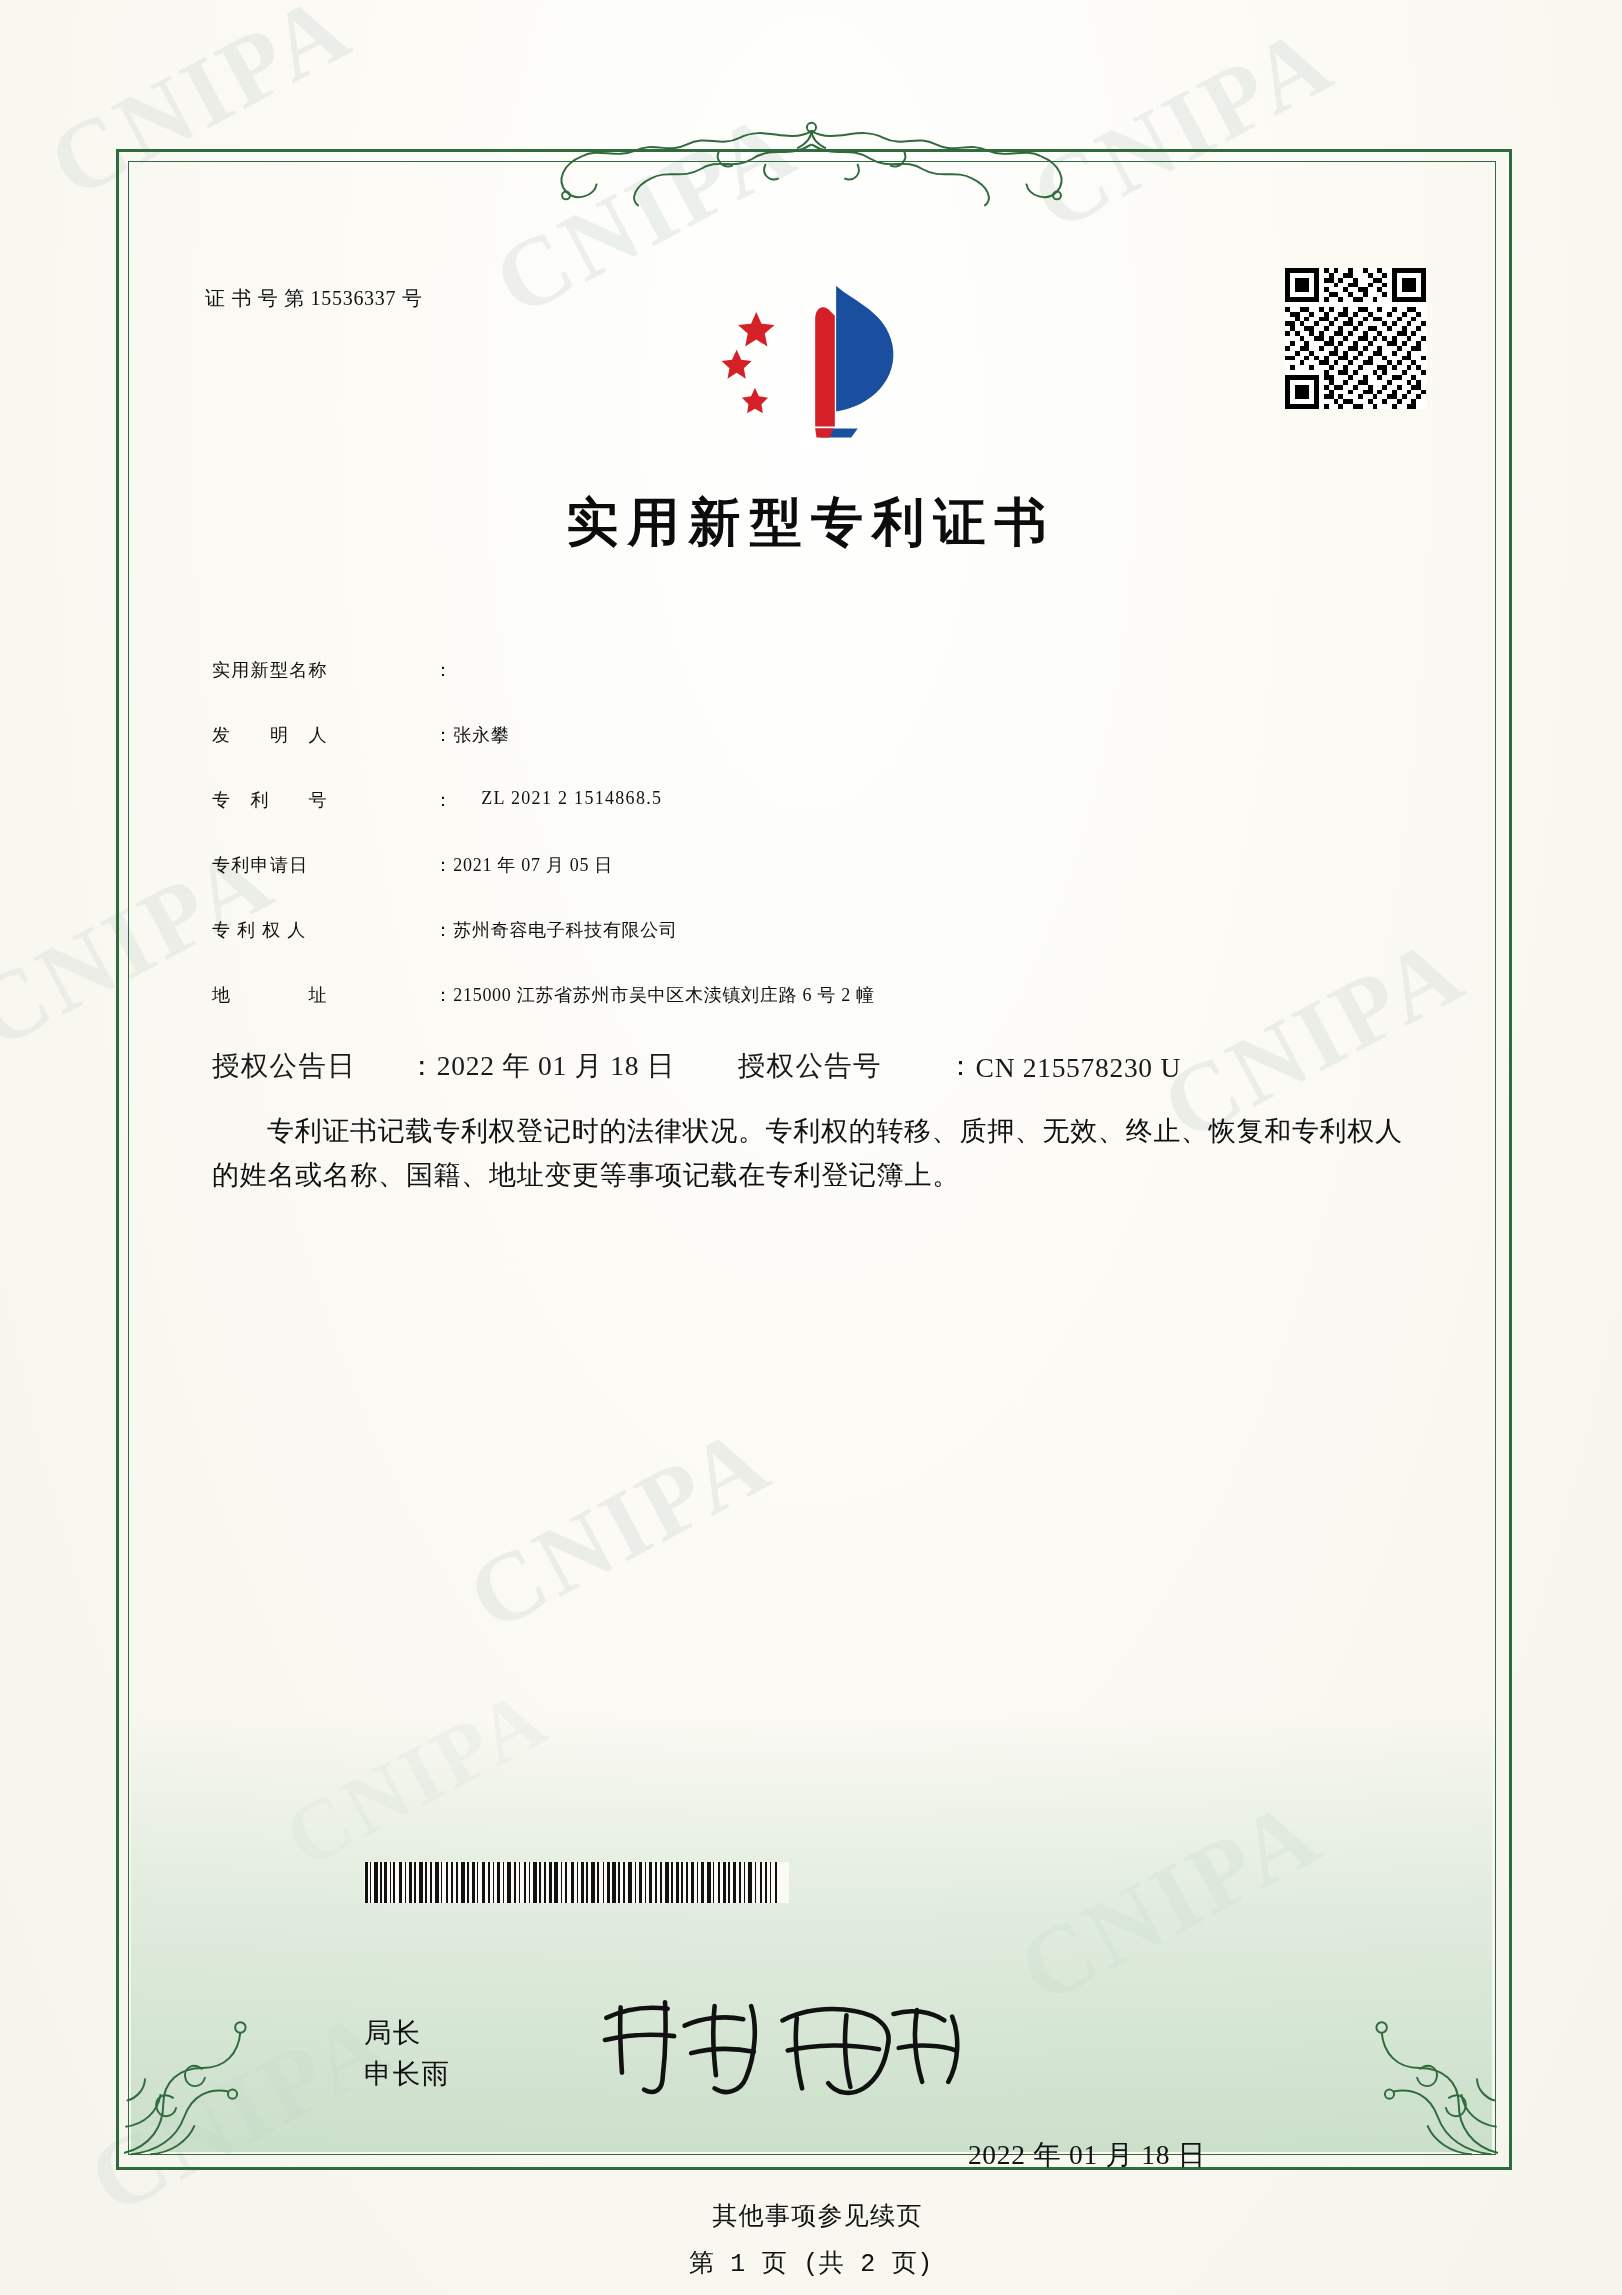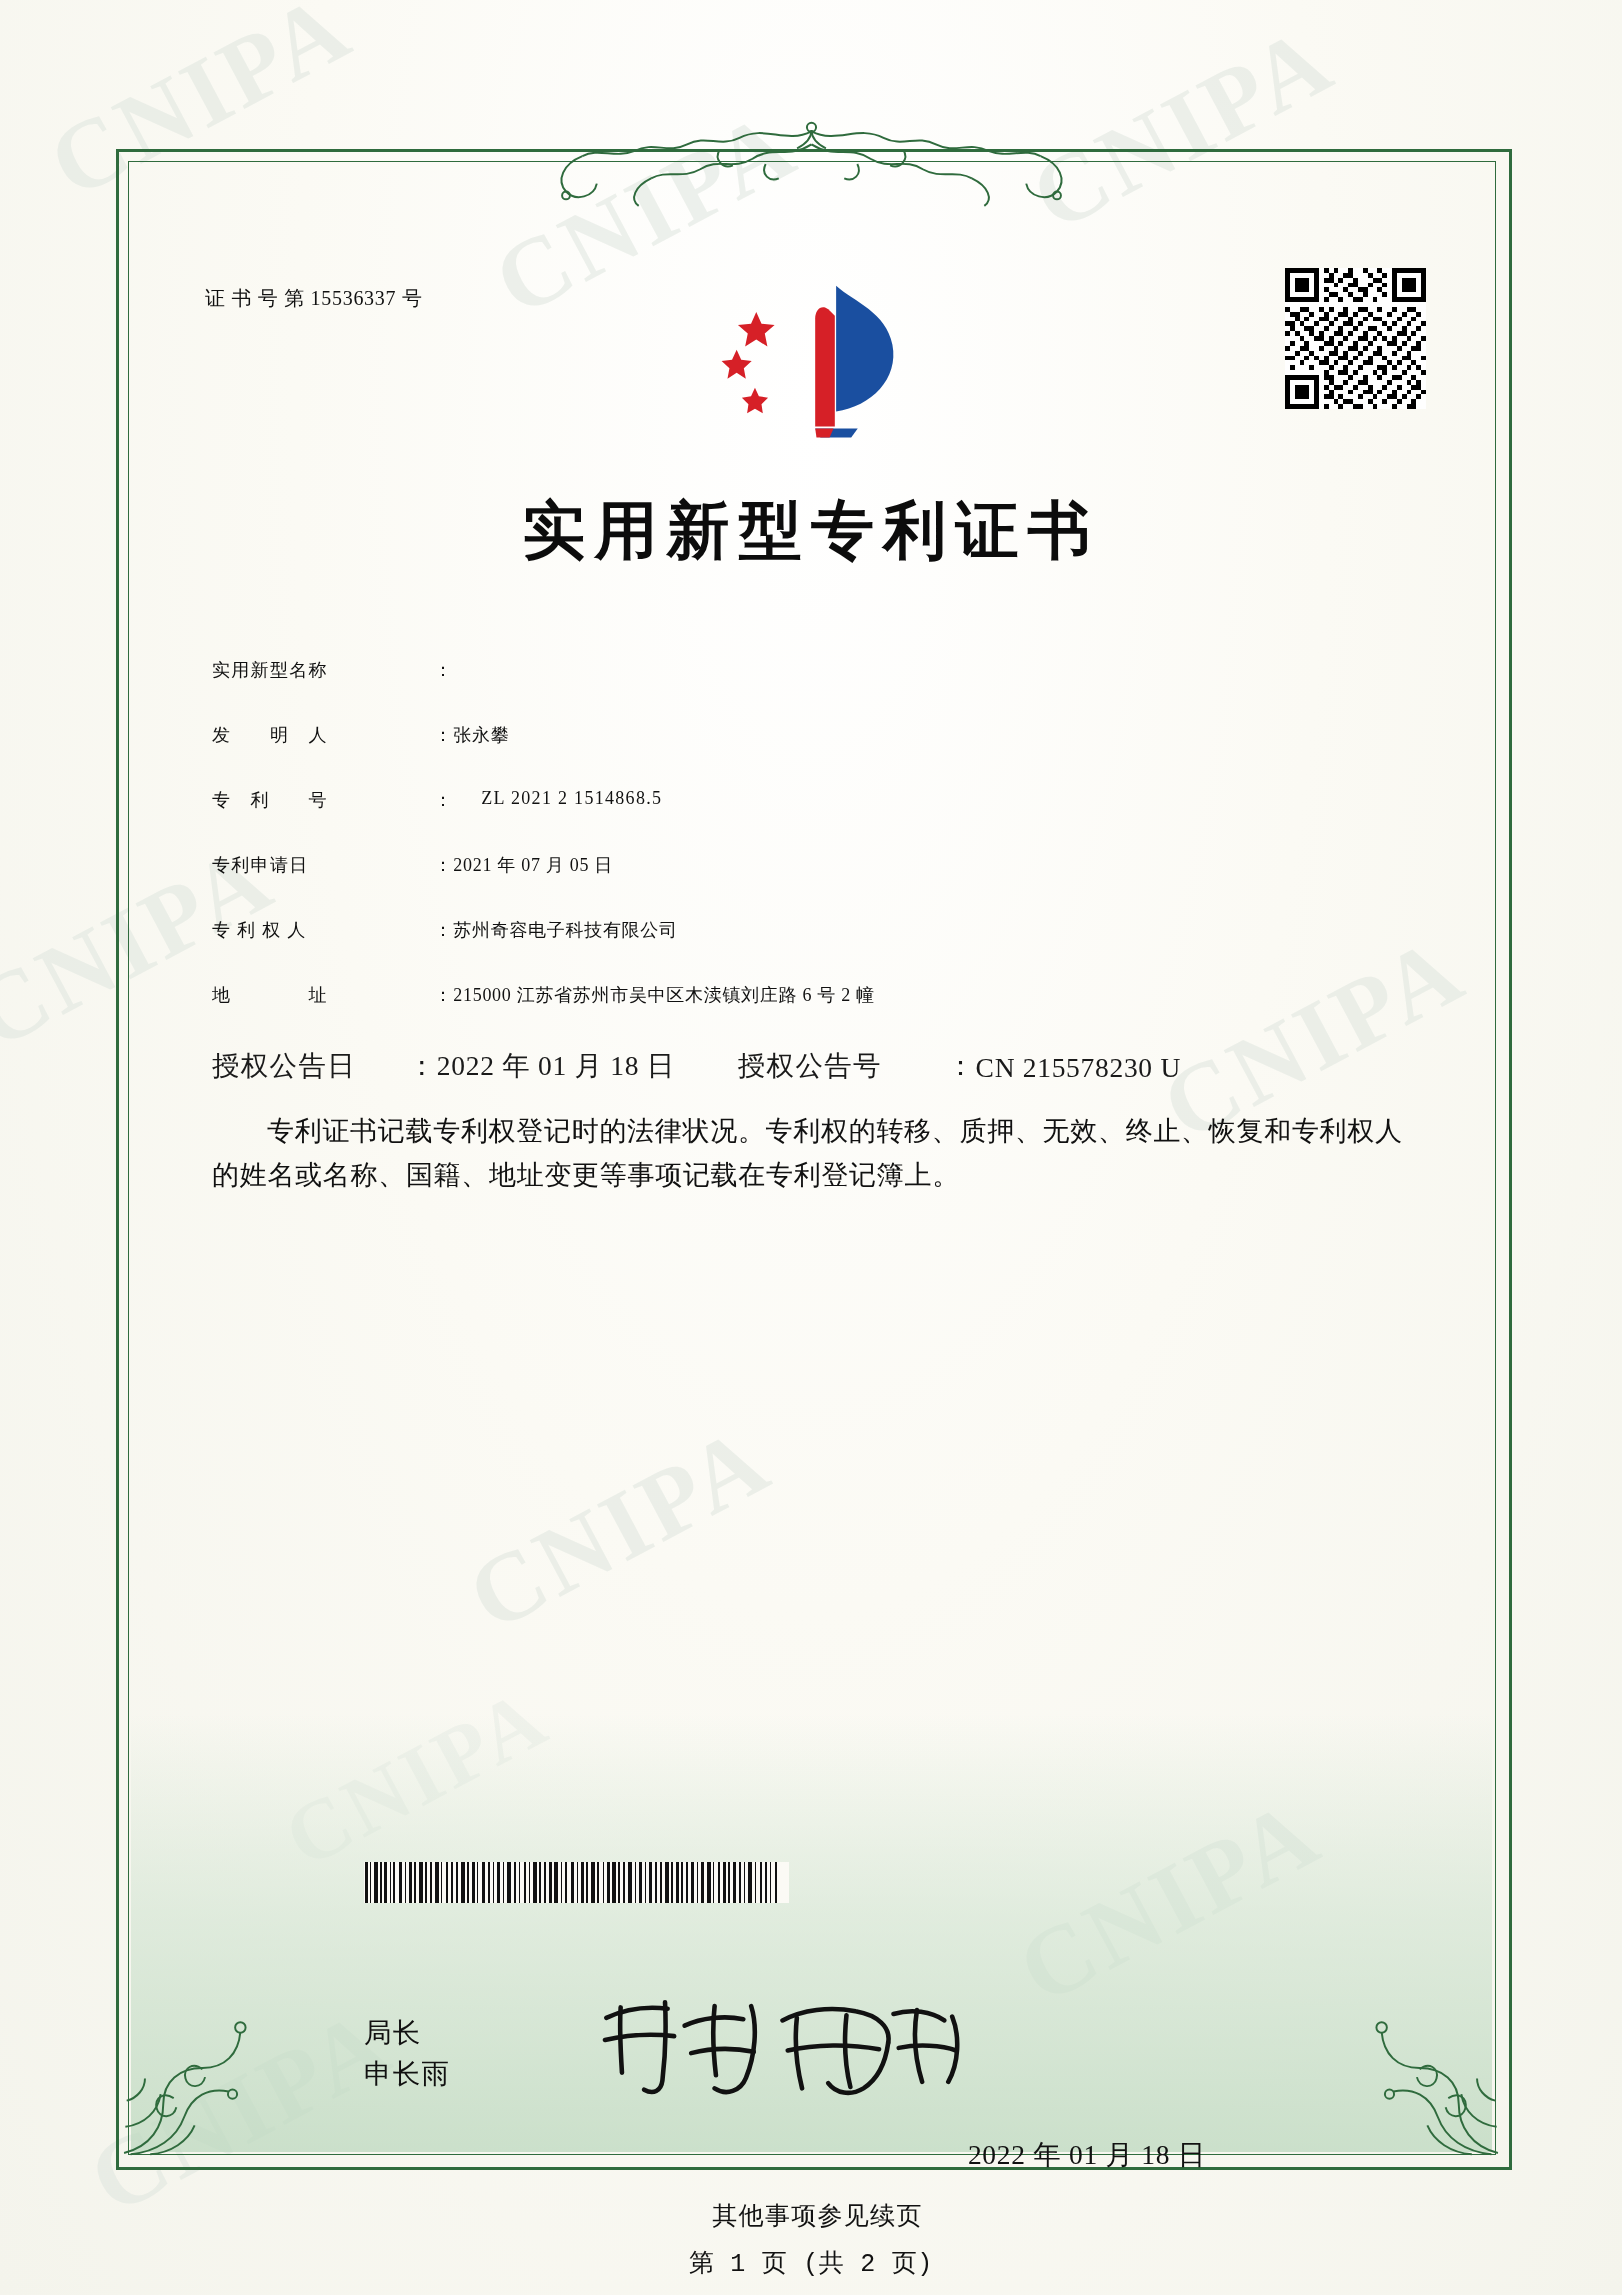--- a/index.html
+++ b/index.html
@@ -98,21 +98,21 @@
     position: absolute;
     right: 68px; top: 107px;
     width: 141px; height: 141px;
     background: #ffffff;
   }
 
   .title {
     position: absolute;
     left: 0; right: 0; top: 327px;
     text-align: center;
-    font-size: 63px;
+    font-size: 52px;
     font-weight: bold;
     letter-spacing: 9.2px;
     color: #0c0c0c;
     font-family: Liberation Sans, sans-serif;
   }
 
   .fields {
     position: absolute;
     left: 84px; top: 497px;
     width: 1204px;

